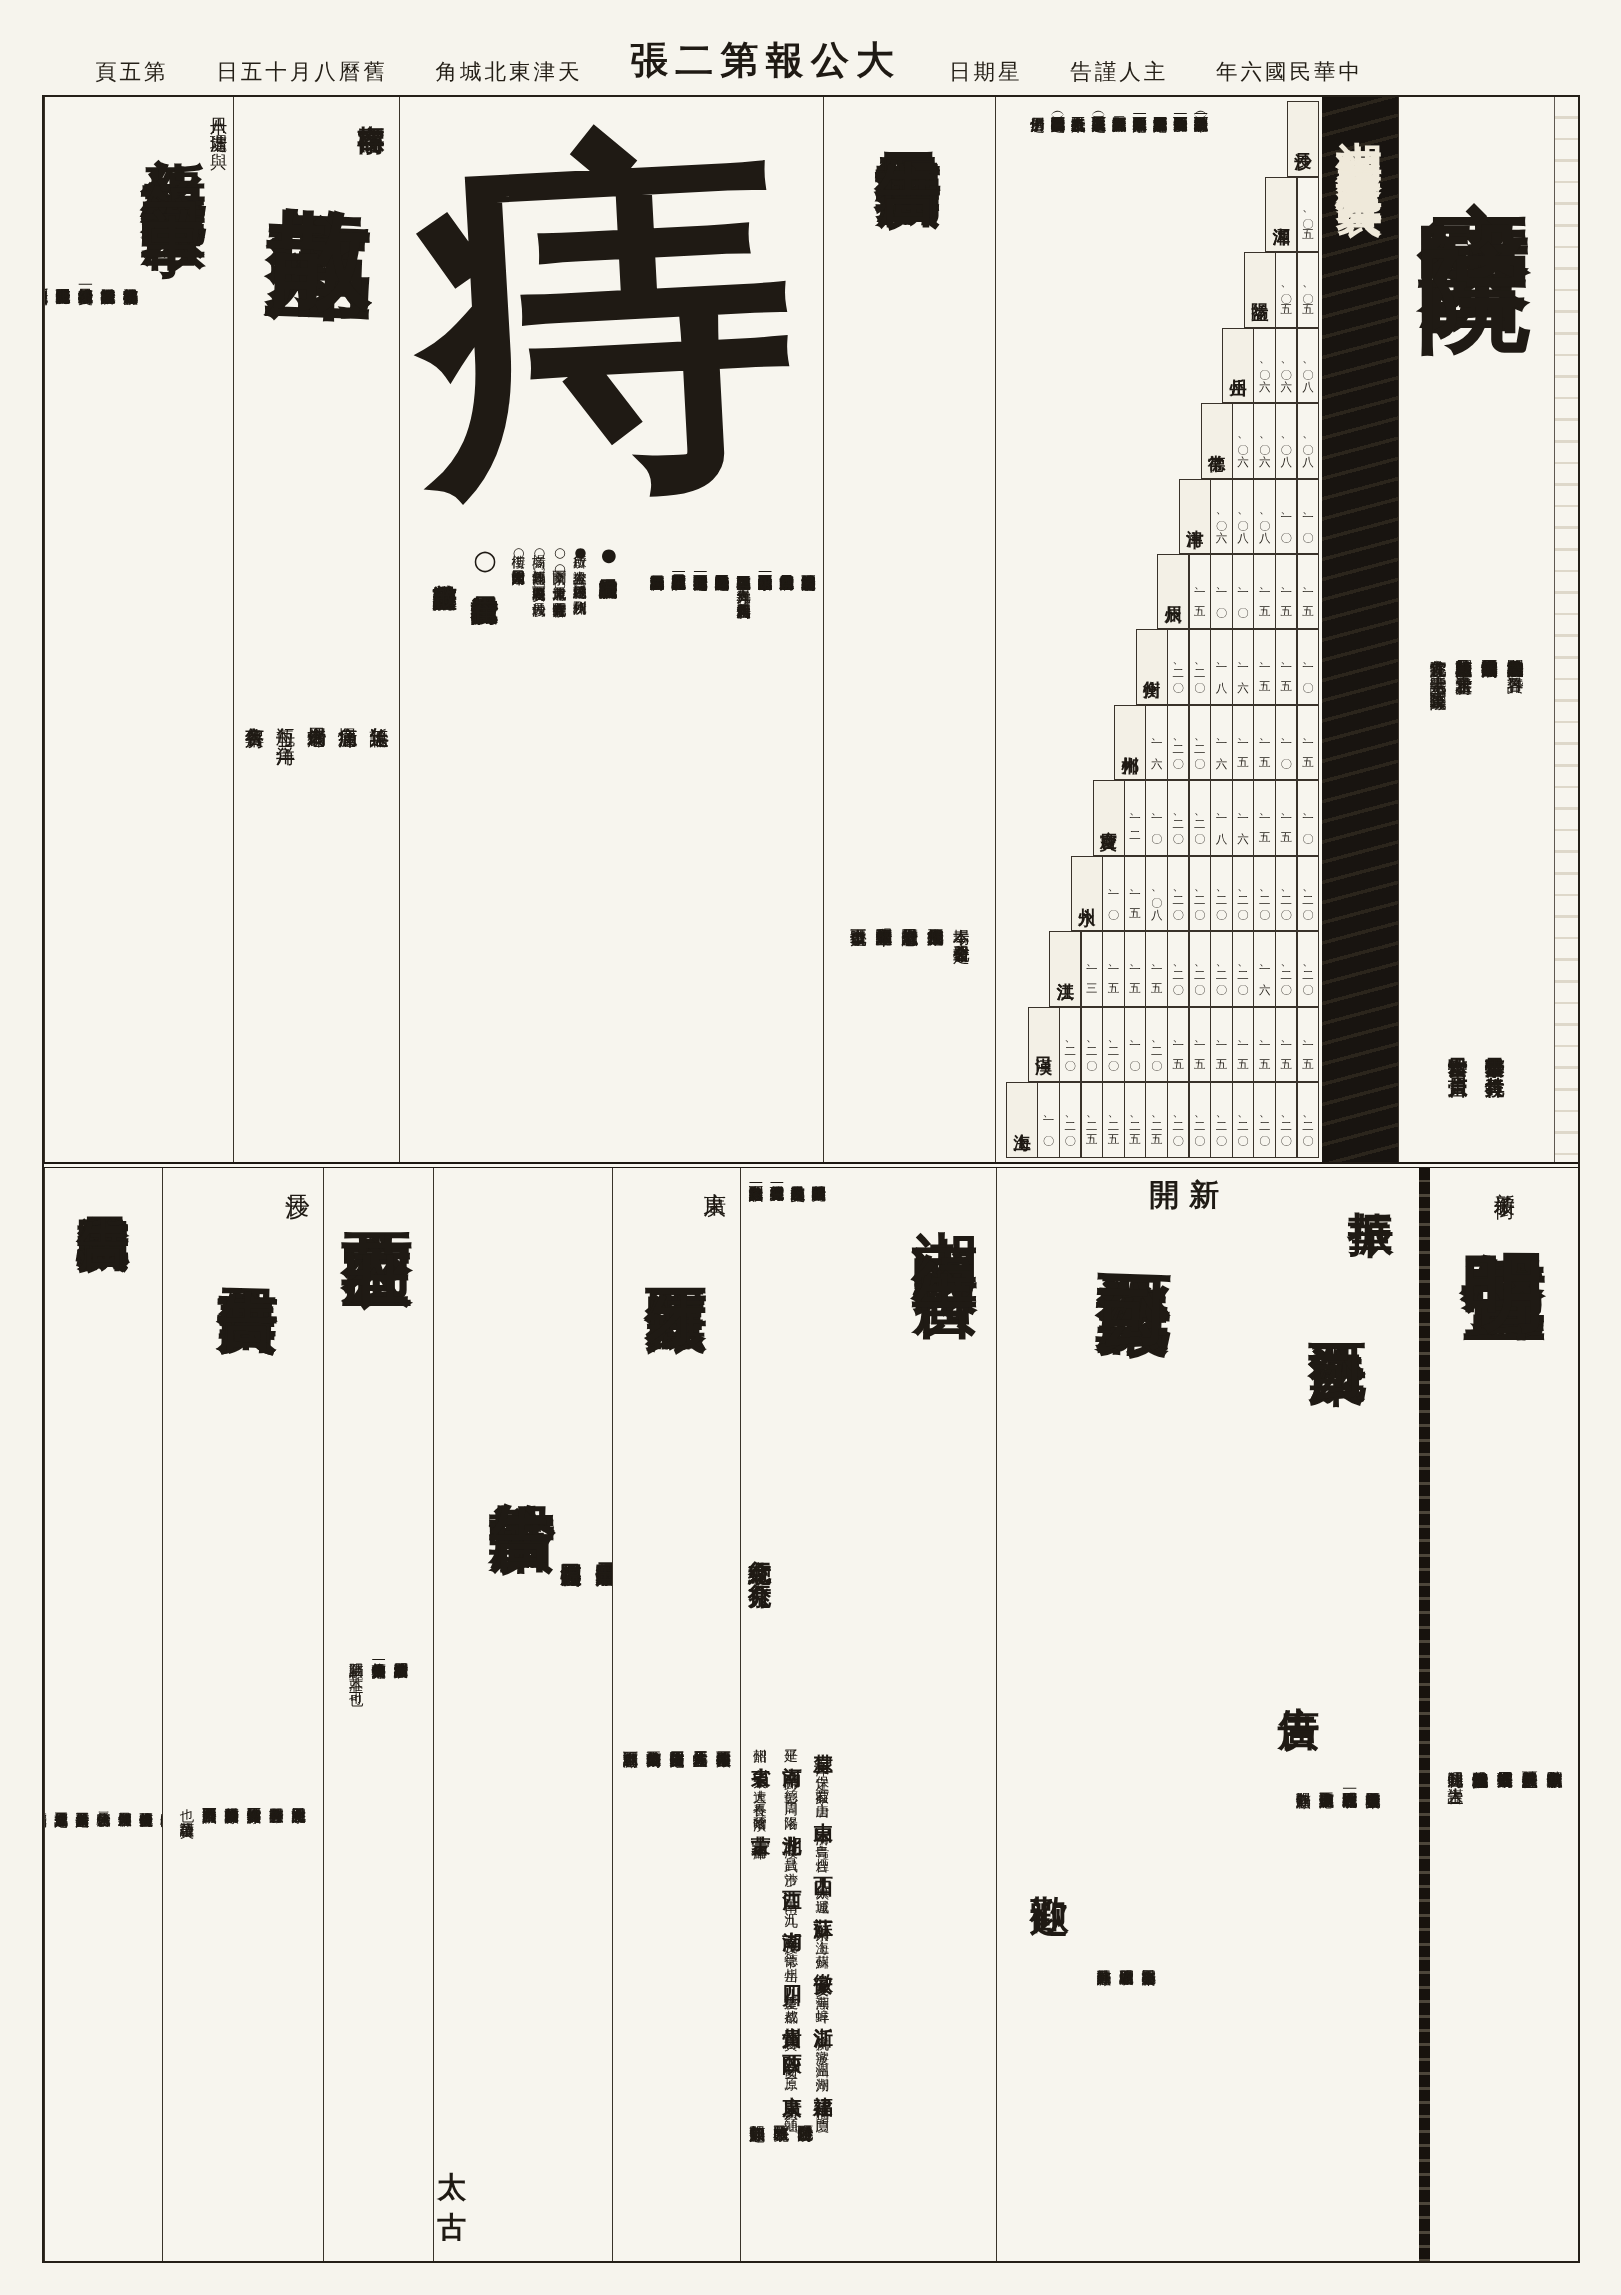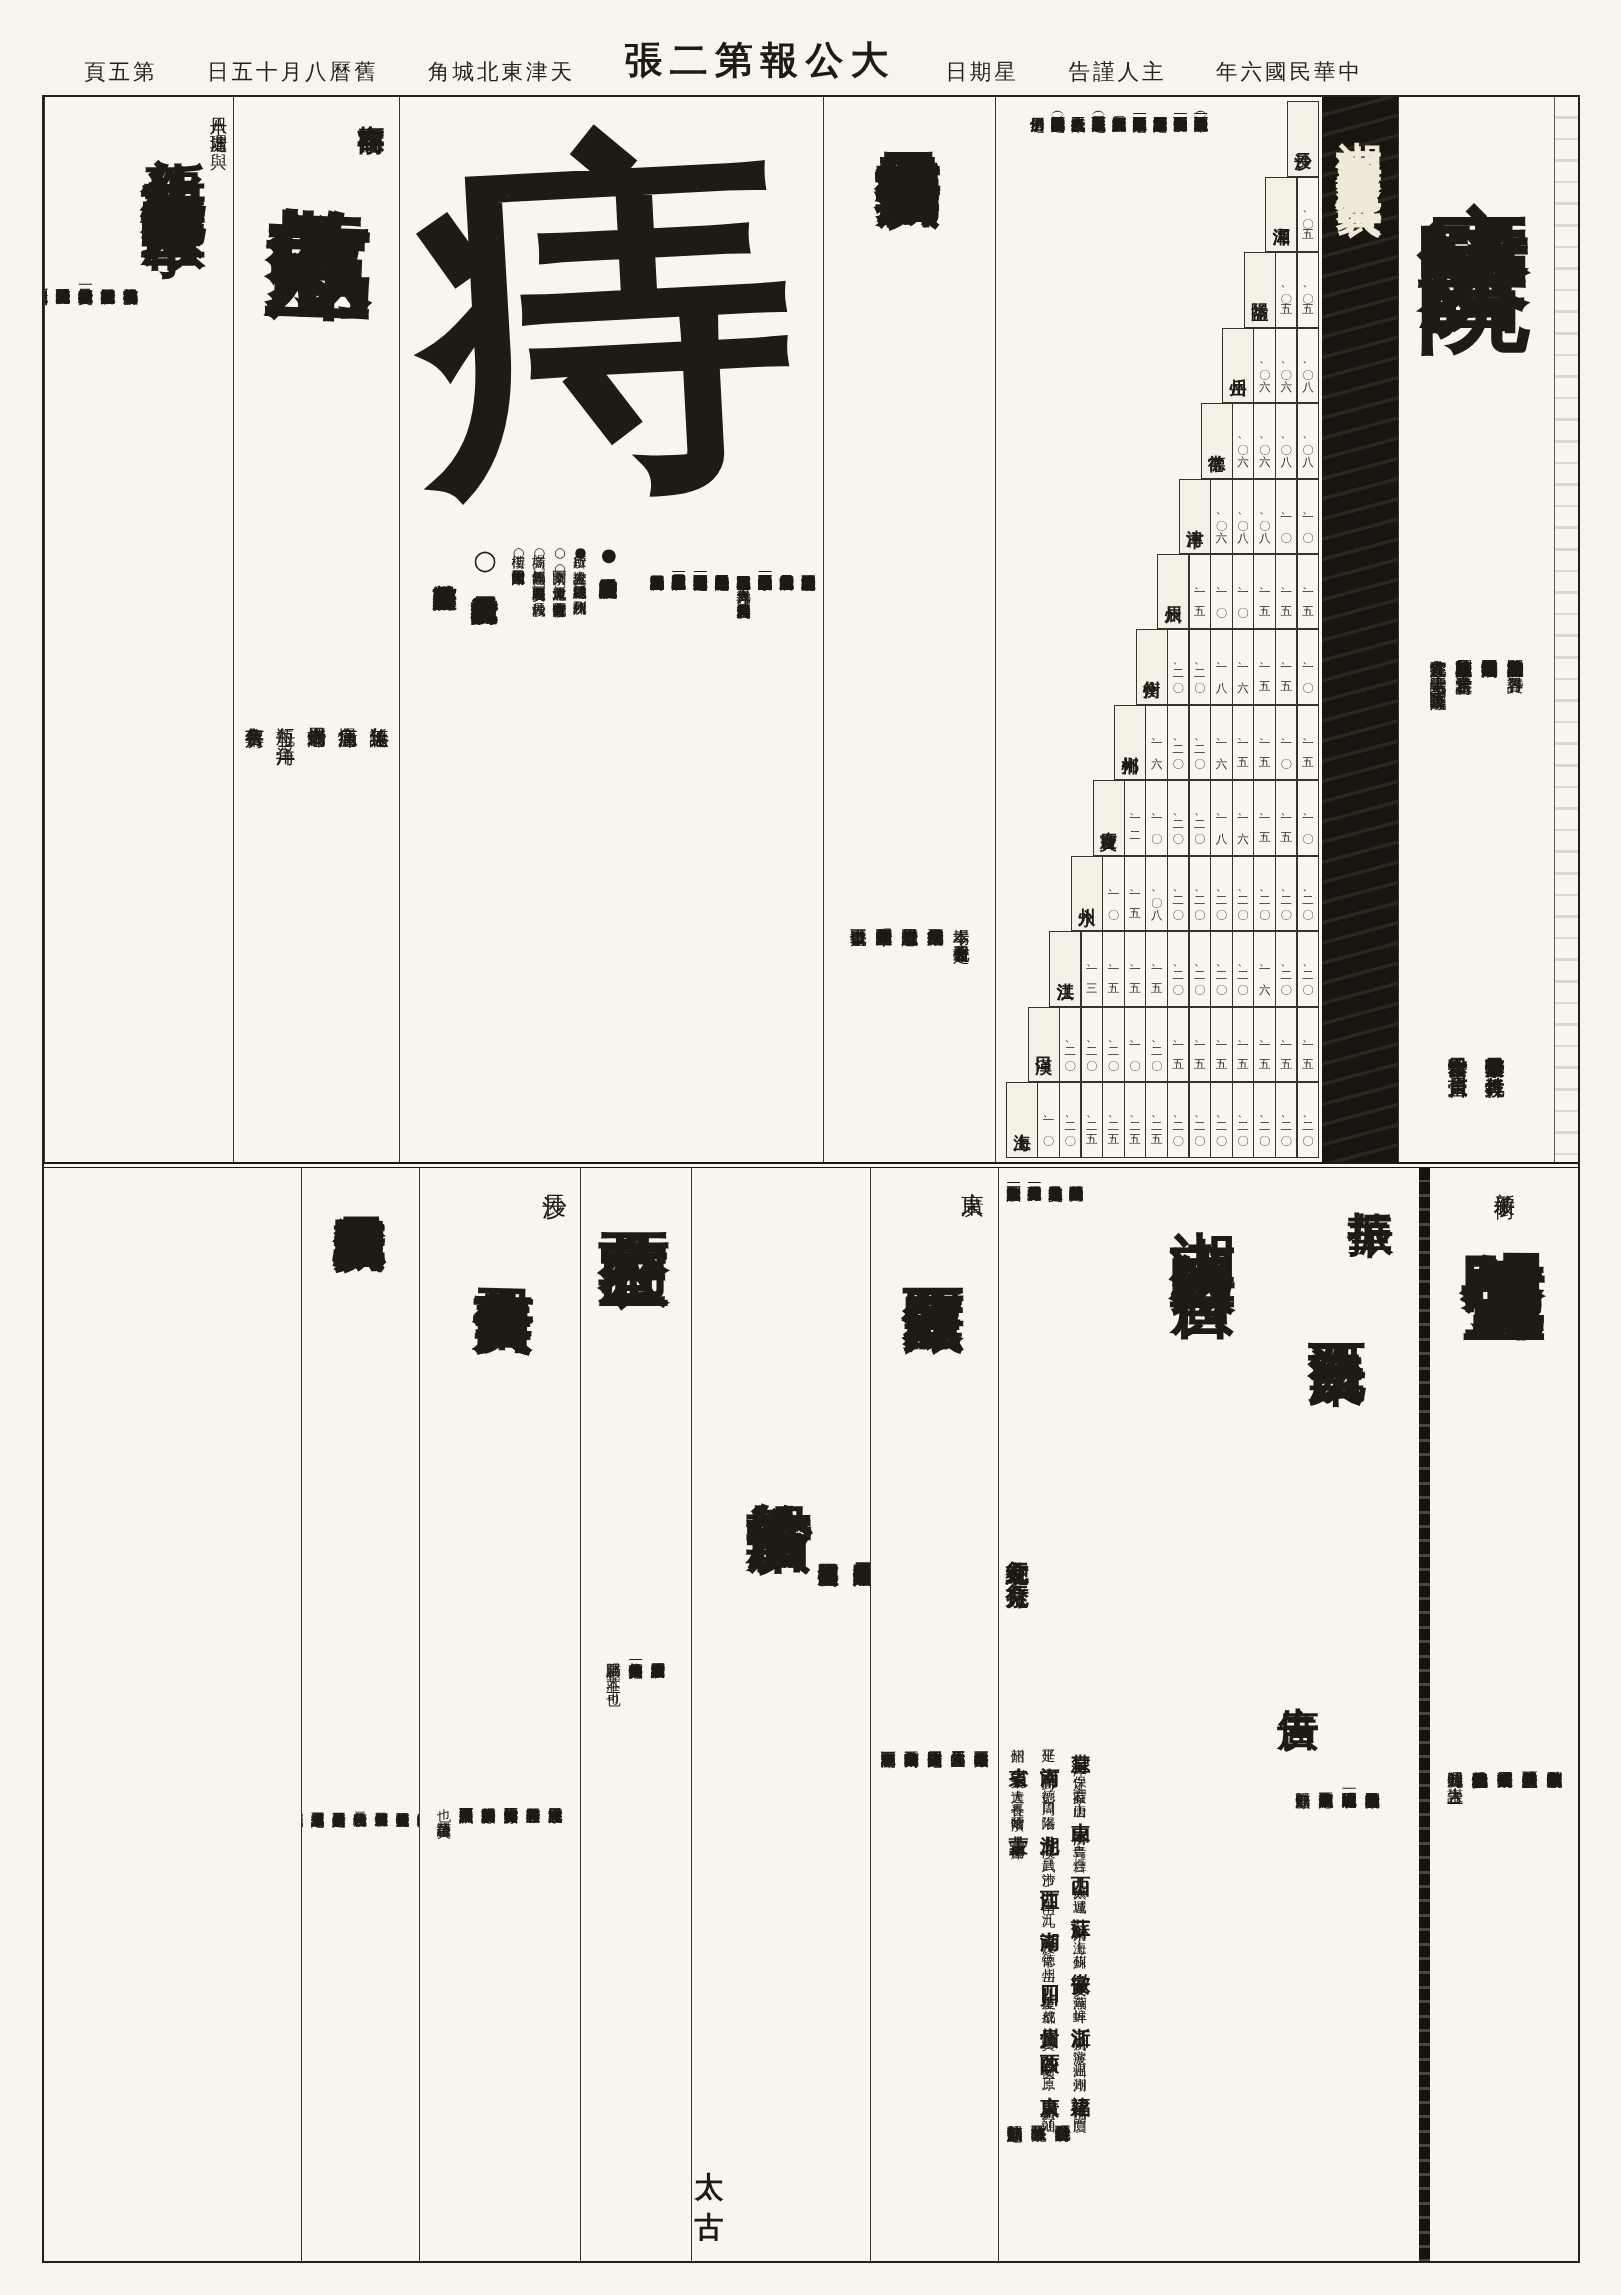--- a/index.html
+++ b/index.html
@@ -9,21 +9,21 @@
     background:#f6f4ed; color:#1f1a14;
     font-family:"DejaVu Sans", sans-serif;
     overflow:hidden;
   }
   .vtext { writing-mode:vertical-rl; text-orientation:upright; }
   .cols  { white-space:pre-line; }
   .serif { font-family:"DejaVu Serif", serif; }
 
   
   .masthead {
-    position:absolute; top:37px; left:41px; right:43px; height:52px;
+    position:absolute; top:37px; left:52px; right:43px; height:52px;
     display:flex; align-items:flex-end; justify-content:space-between;
     padding:0 216px 2.9px 43px; font-family:"DejaVu Serif", serif;
   }
   .m-item  { font-size:21.6px; letter-spacing:2.9px; color:#241f17; }
   .m-title { font-size:38px; font-weight:bold; letter-spacing:7.2px; }
 
   
   .frame {
     position:absolute; top:95px; left:42px; width:1538px; height:2168px;
     border:2.2px solid #241f18; background:#f7f5ee;
@@ -420,20 +420,28 @@
       <article class="col zhenhua">
         <div class="vtext zhenhua-brand serif">振華</div>
         <h1 class="vtext b-title serif">西法洗染公司</h1>
         <div class="vtext zhenhua-tail serif">廣告</div>
         <div class="vtext cols zhenhua-body b-body">本公司開設坡子橫街多年專染各色
 綢緞呢羽布匹衣服漂白退色乾洗一
 應俱全取價克己迅速不誤如蒙
 賜顧無任歡迎</div>
       </article>
 
+      <article class="col meizhang rule-l">
+        <bdo dir="rtl" class="meizhang-header">新開</bdo>
+        <h1 class="vtext b-title serif">美彰西法洗染公司</h1>
+        <div class="vtext meizhang-welcome serif">歡迎</div>
+        <div class="vtext cols meizhang-body b-body">本公司新開小東街口專染各色
+綢緞布匹衣服漂白退色取價格
+外克己賜顧諸君無任歡迎</div>
+      </article>
 
       <article class="col bankad rule-l">
         <h1 class="vtext bankad-title serif">湖南中國銀行廣告</h1>
         <div class="bankad-left">
           <div class="vtext cols bankad-intro">本行為全國金融機關所發鈔票完納租
 稅釐金以及人民交易以及應付郵航路
 電等費一律通用至總分各行現在共有
 一百六十餘處茲將各該地點開列於後</div>
           <div class="vtext bankad-hq">總行北京　分行京兆</div>
           <div class="vtext branch-dir"><span class="prov-name">直隸</span><span class="prov-cities">　天津　保定　石家莊　唐山　</span><span class="prov-name">山東</span><span class="prov-cities">　濟南　青島　煙台　</span><span class="prov-name">山西</span><span class="prov-cities">　太原　運城　</span><span class="prov-name">江蘇</span><span class="prov-cities">　南京　上海　蘇州　</span><span class="prov-name">安徽</span><span class="prov-cities">　安慶　蕪湖　蚌埠　</span><span class="prov-name">浙江</span><span class="prov-cities">　杭州　寧波　温州　湖州　</span><span class="prov-name">福建</span><span class="prov-cities">　福州　廈門　延平　</span><span class="prov-name">河南</span><span class="prov-cities">　開封　彰德　周口　洛陽　</span><span class="prov-name">湖北</span><span class="prov-cities">　漢口　武昌　沙市　</span><span class="prov-name">江西</span><span class="prov-cities">　南昌　九江　</span><span class="prov-name">湖南</span><span class="prov-cities">　長沙　常德　岳州　</span><span class="prov-name">四川</span><span class="prov-cities">　重慶　成都　</span><span class="prov-name">貴州</span><span class="prov-cities">　貴陽　</span><span class="prov-name">陝西</span><span class="prov-cities">　西安　三原　</span><span class="prov-name">廣東</span><span class="prov-cities">　廣州　汕頭　韶州　</span><span class="prov-name">東省</span><span class="prov-cities">　奉天　大連　長春　哈爾濱　</span><span class="prov-name">蒙古</span><span class="prov-cities">　庫倫　</span></div>

